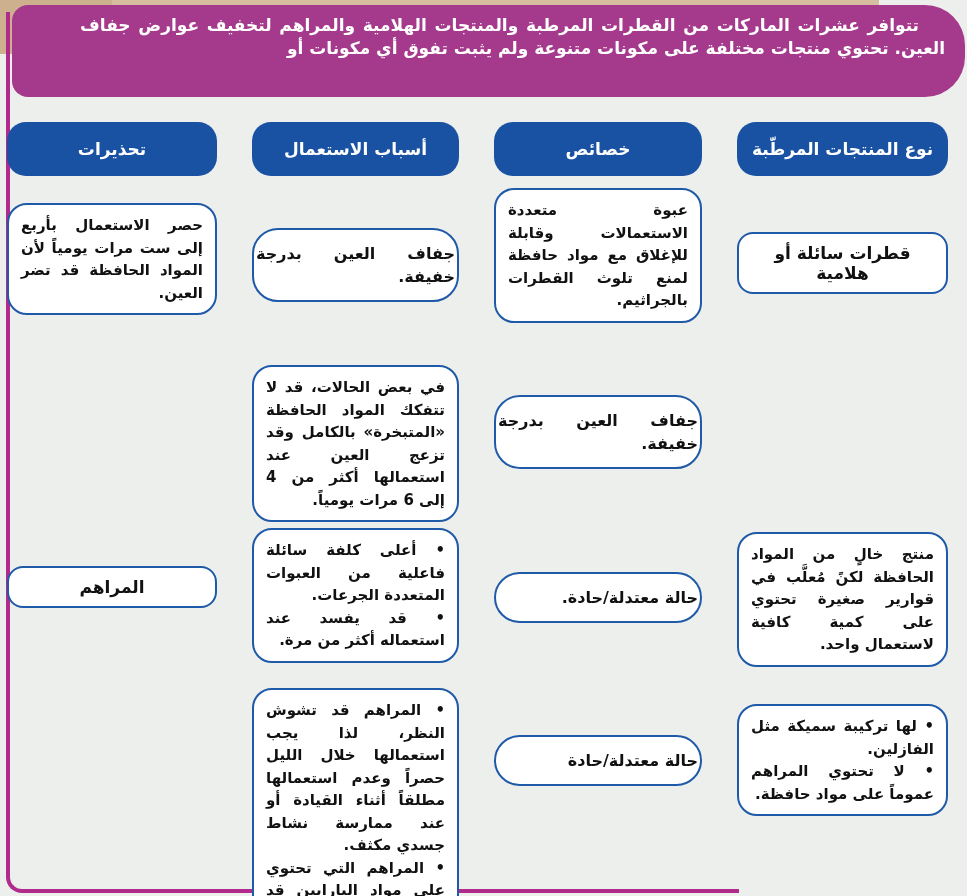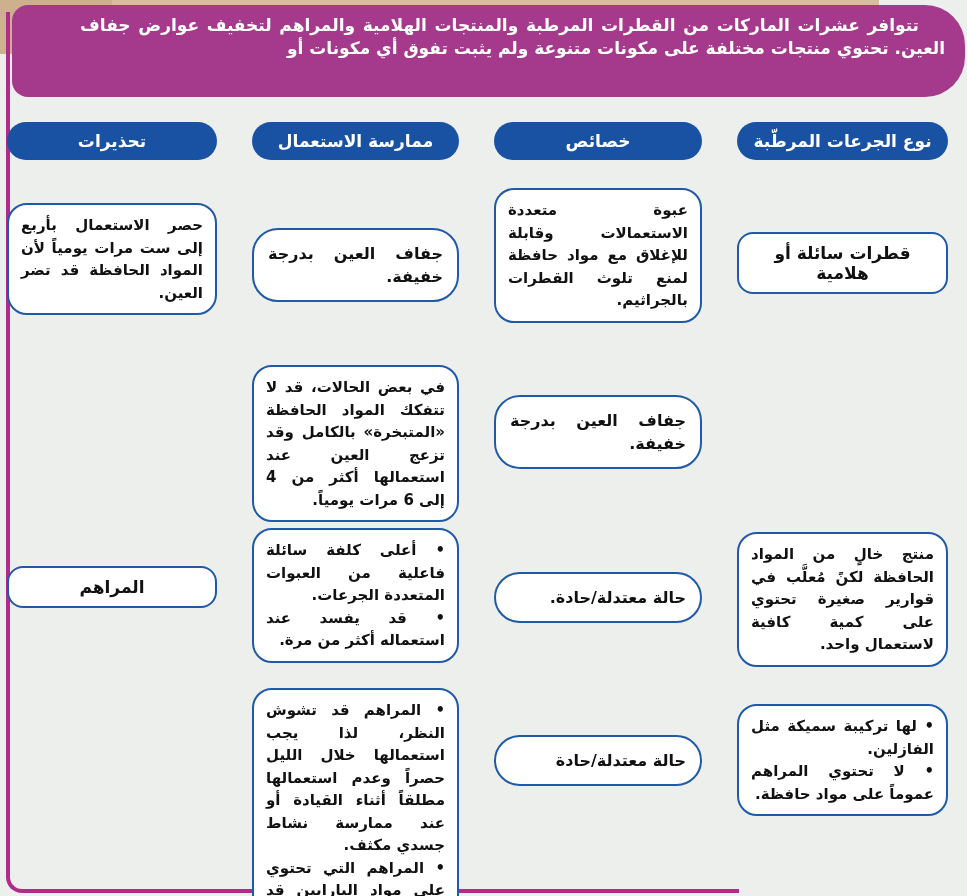--- a/index.html
+++ b/index.html
@@ -55,21 +55,21 @@
   .grid{
     position:absolute;top:112px;right:19px;left:7px;
     display:grid;
     grid-template-columns:211px 208px 207px 210px;
     column-gap:35px;
     grid-template-rows:58px 190px 165px 160px auto;
     direction:rtl;
   }
   .hdr{
     margin-top:10px;
-    height:38px;
+    height:54px;
     background:#1a52a3;
     border-radius:19px;
     color:#fff;
     font-weight:bold;
     font-size:17px;
     display:flex;align-items:center;justify-content:center;
     box-sizing:border-box;
   }
   .cell{ display:flex; align-items:flex-start; }
   .box{
@@ -83,21 +83,21 @@
   .txt-box{
     border-radius:20px;
     padding:9px 12px;
     font-size:15px;
     line-height:1.5;
     text-align:justify;
     white-space:pre-line;
   }
   .reason-box{
     border-radius:26px;
-    padding:12px 14px;
+    padding:12px 2px;
     font-size:16px;
     line-height:1.45;
     text-align:justify;
     white-space:pre-line;
   }
   .reason-box.center{ text-align:right; }
   .type-box{
     border-radius:16px;
     padding:9px 8px;
     font-size:17px;
@@ -117,23 +117,23 @@
   <div class="tan-strip"></div>
   <div class="tan-corner"></div>
   <div class="frame"></div>
 
   <div class="banner">
     <div class="col first">تتوافر عشرات الماركات من القطرات المرطبة والمنتجات الهلامية والمراهم لتخفيف عوارض جفاف العين. تحتوي منتجات مختلفة على مكونات متنوعة ولم يثبت تفوق أي مكونات أو</div>
   </div>
 
   <div class="grid">
 
-    <div class="hdr">نوع الجرعات المرطّبة</div>
+    <div class="hdr">نوع المنتجات المرطّبة</div>
     <div class="hdr">خصائص</div>
-    <div class="hdr">ممارسة الاستعمال</div>
+    <div class="hdr">أسباب الاستعمال</div>
     <div class="hdr">تحذيرات</div>
 
     <div class="cell">
       <div class="box type-box type r1">قطرات سائلة أو هلامية</div>
     </div>
     <div class="cell">
       <div class="box txt-box feat r1">عبوة متعددة الاستعمالات وقابلة للإغلاق مع مواد حافظة لمنع تلوث القطرات بالجراثيم.</div>
     </div>
     <div class="cell">
       <div class="box reason-box reason r1">جفاف العين بدرجة خفيفة.</div>

